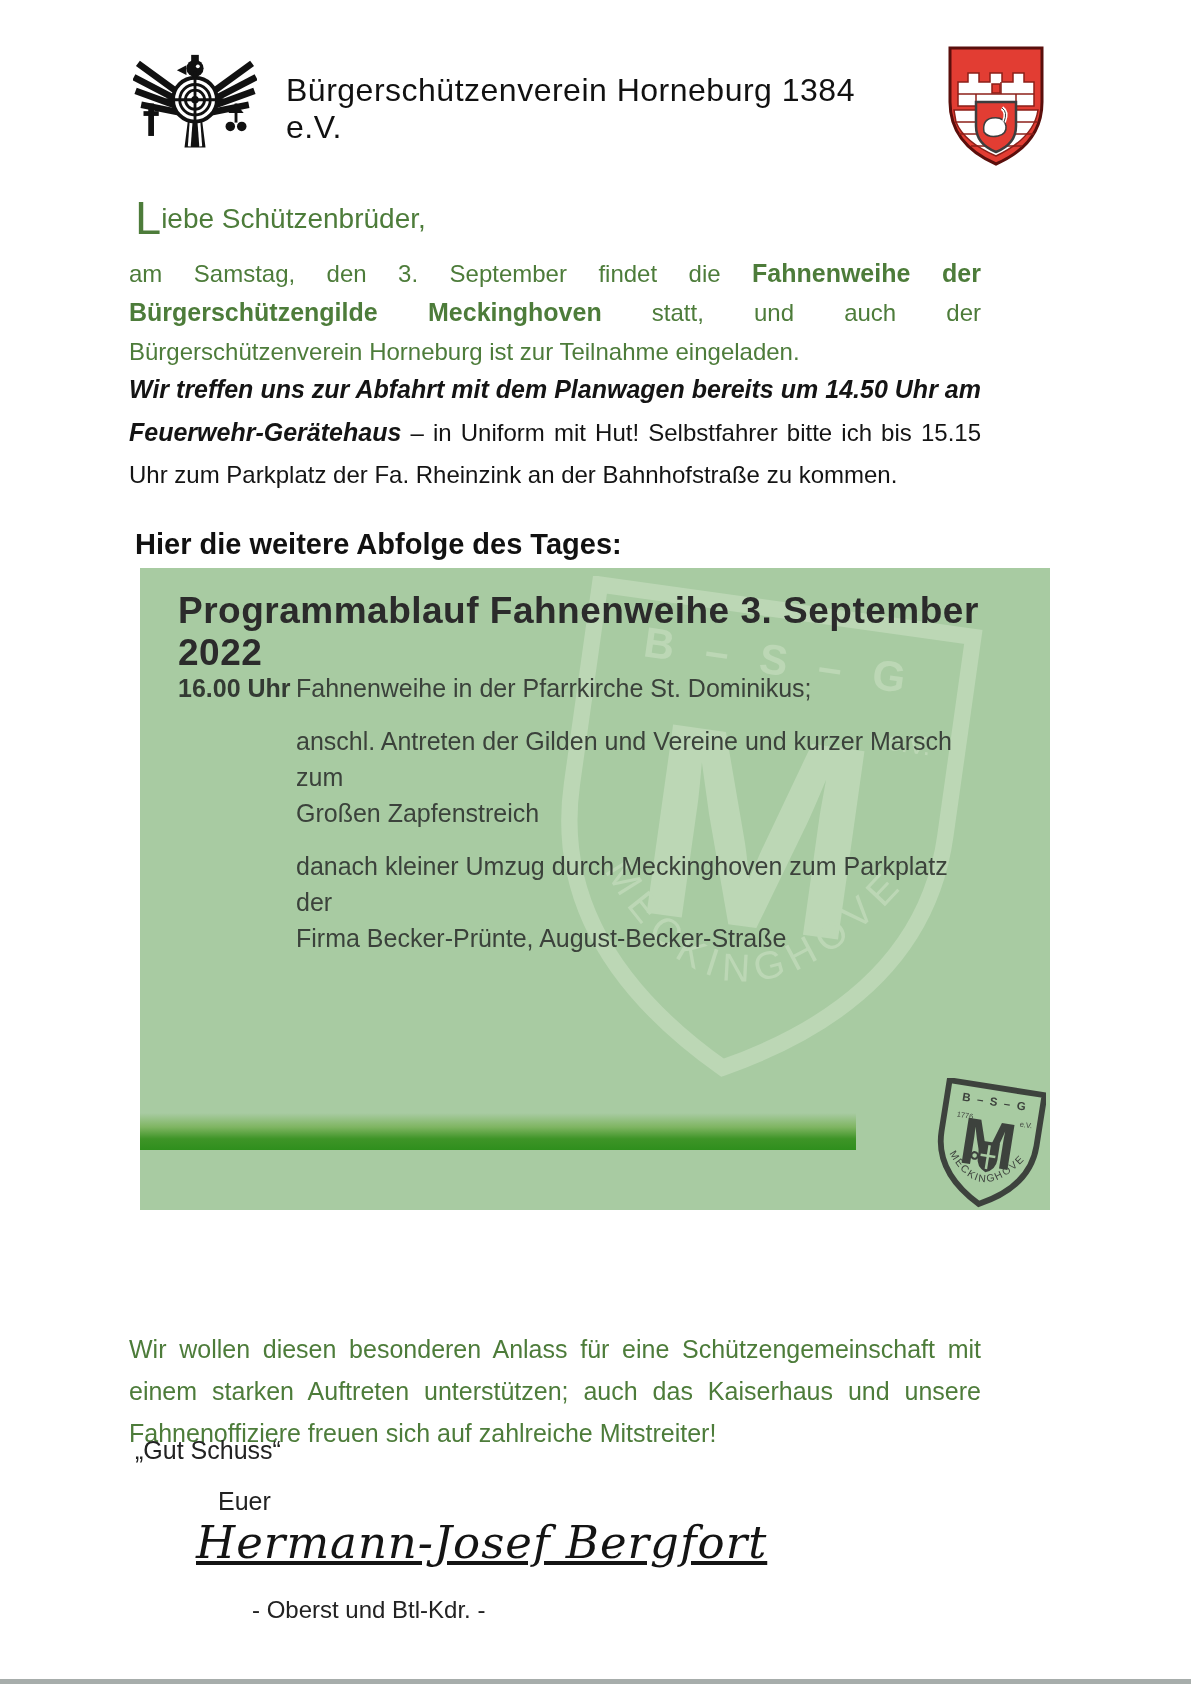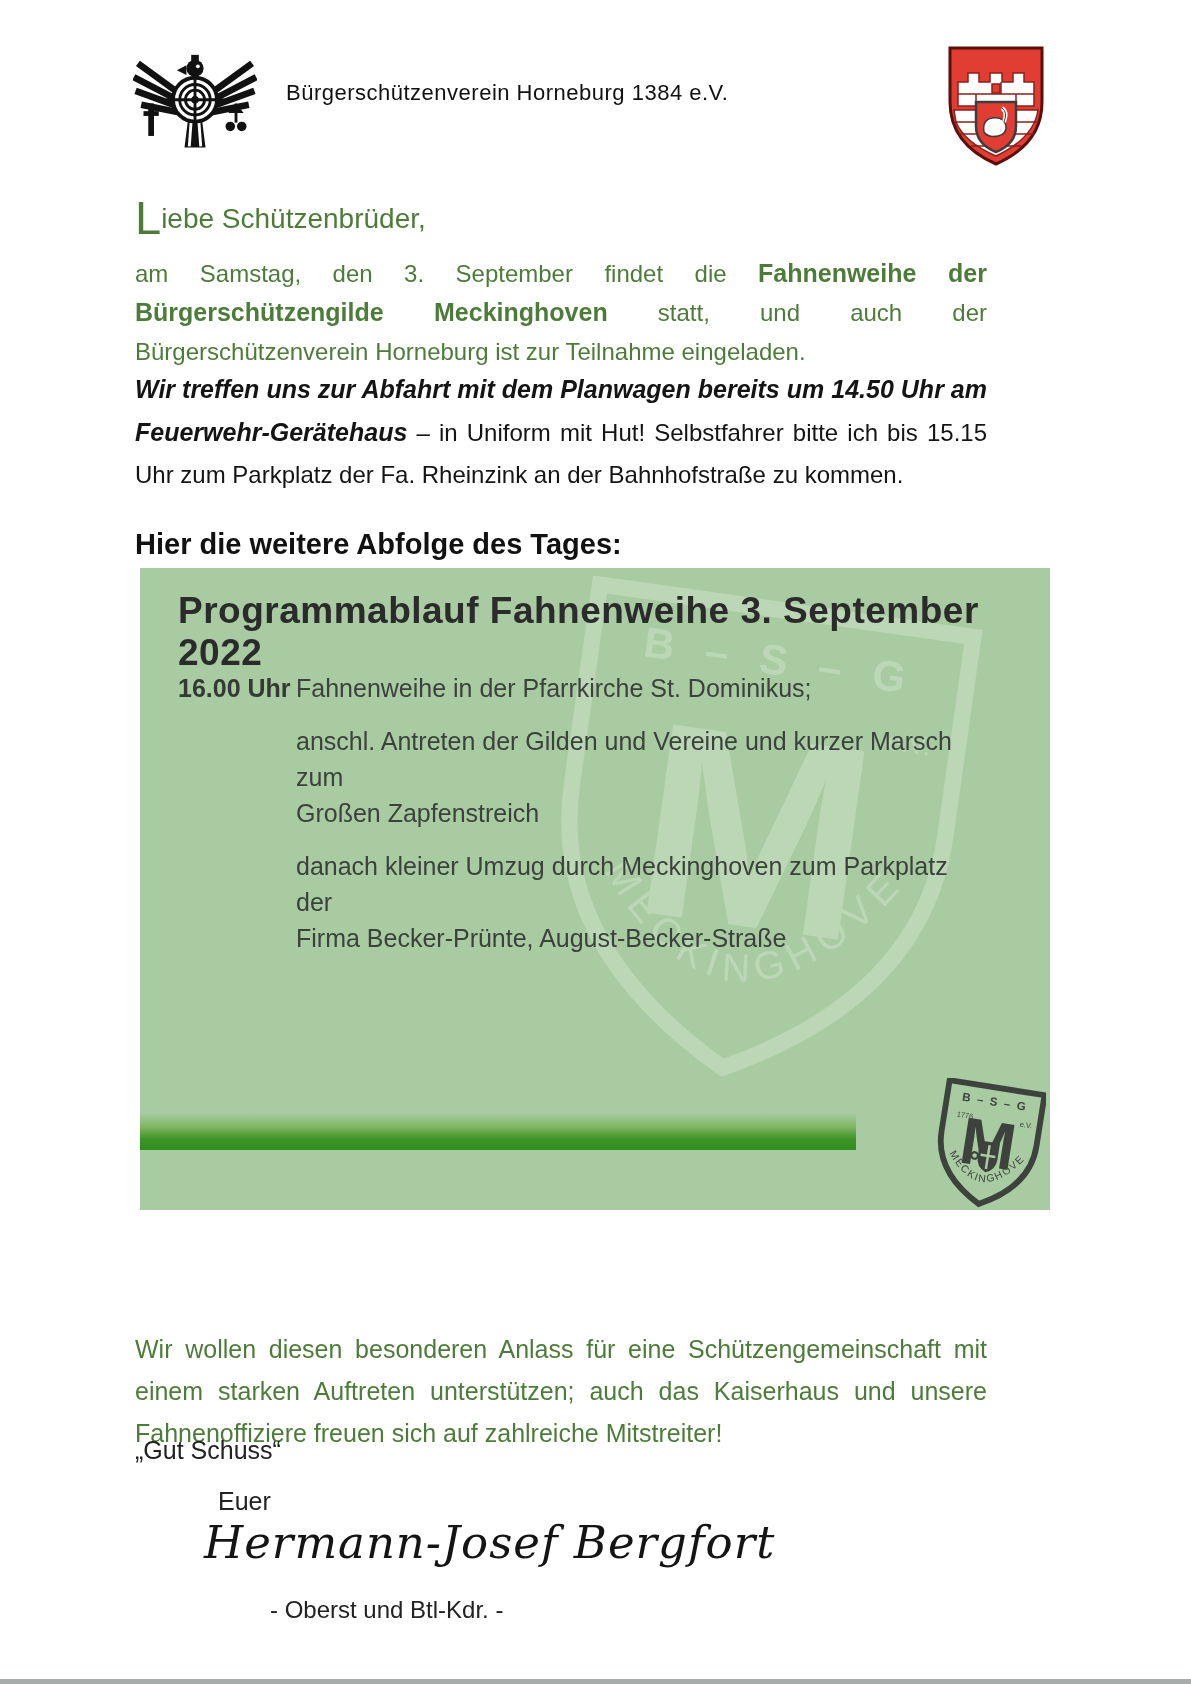--- a/index.html
+++ b/index.html
@@ -7,29 +7,29 @@
     position:relative;
     width:1191px;height:1684px;
     background:#ffffff;
     overflow:hidden;
     font-family:"Liberation Sans","DejaVu Sans",sans-serif;
     color:#1a1a1a;
   }
   
   .eagle{position:absolute;left:133px;top:52px;width:124px;height:104px;}
   .title{
-    position:absolute;left:286px;top:80px;width:620px;
-    font-size:22px;font-weight:400;color:#111;letter-spacing:.5px;
+    position:absolute;left:286px;top:72px;width:620px;
+    font-size:32px;font-weight:400;color:#111;letter-spacing:.5px;
   }
   .crest{position:absolute;left:946px;top:44px;width:100px;height:124px;}
   
   .green{color:#4d7c3a;}
   .greeting{position:absolute;left:135px;top:203px;font-size:28px;}
   .greeting .dropcap{font-size:47px;line-height:28px;vertical-align:-6px;font-weight:400;}
-  .para{position:absolute;left:135px;width:852px;text-align:justify;}
+  .para{position:absolute;left:129px;width:852px;text-align:justify;}
   .p1{top:254px;font-size:24px;line-height:39px;}
   .p1 b{font-size:25px;}
   .p2{top:368px;font-size:24px;line-height:42px;color:#141414;}
   .p2 b{font-size:25px;font-style:italic;}
   .h-schedule{position:absolute;left:135px;top:480px;font-size:29px;font-weight:700;color:#111;margin-top:48px;}
   
   .program{
     position:absolute;left:140px;top:568px;width:910px;height:642px;
     background:#a8cba2;overflow:hidden;
   }
@@ -47,25 +47,25 @@
     position:absolute;left:0;top:545px;width:716px;height:37px;
     background:linear-gradient(180deg, rgba(168,203,162,0) 0%, #7fb562 38%, #3e9427 70%, #2f8f1d 100%);
   }
   .badge{position:absolute;left:790px;top:510px;width:116px;height:134px;}
   
   .closing{top:1238px;font-size:27px;font-weight:700;line-height:45px;color:#111;}
   .appeal{top:1328px;font-size:25px;font-weight:400;line-height:42px;}
   .salute{position:absolute;left:135px;top:1436px;font-size:25px;color:#222;}
   .euer{position:absolute;left:218px;top:1487px;font-size:25px;color:#222;}
   .signature{
-    position:absolute;left:204px;top:1516px;
+    position:absolute;left:196px;top:1516px;
     font-family:"DejaVu Serif","Liberation Serif",serif;
-    font-style:italic;font-size:45px;color:#141414;letter-spacing:1px;
-  }
-  .role{position:absolute;left:252px;top:1596px;font-size:24px;color:#222;margin-left:18px;}
+    font-style:italic;font-size:45px;color:#141414;letter-spacing:1px;text-decoration:underline;
+  }
+  .role{position:absolute;left:252px;top:1596px;font-size:24px;color:#222;}
   .scan-edge{position:absolute;left:0;bottom:0;width:100%;height:5px;background:#a7adab;}
 </style>
 </head>
 <body>
 
 <div class="page">
 
   <svg class="eagle" viewBox="0 0 130 105" aria-hidden="true">
     <g stroke="#111" stroke-width="7" stroke-linecap="square">
       <line x1="52" y1="44" x2="8" y2="12"></line>

